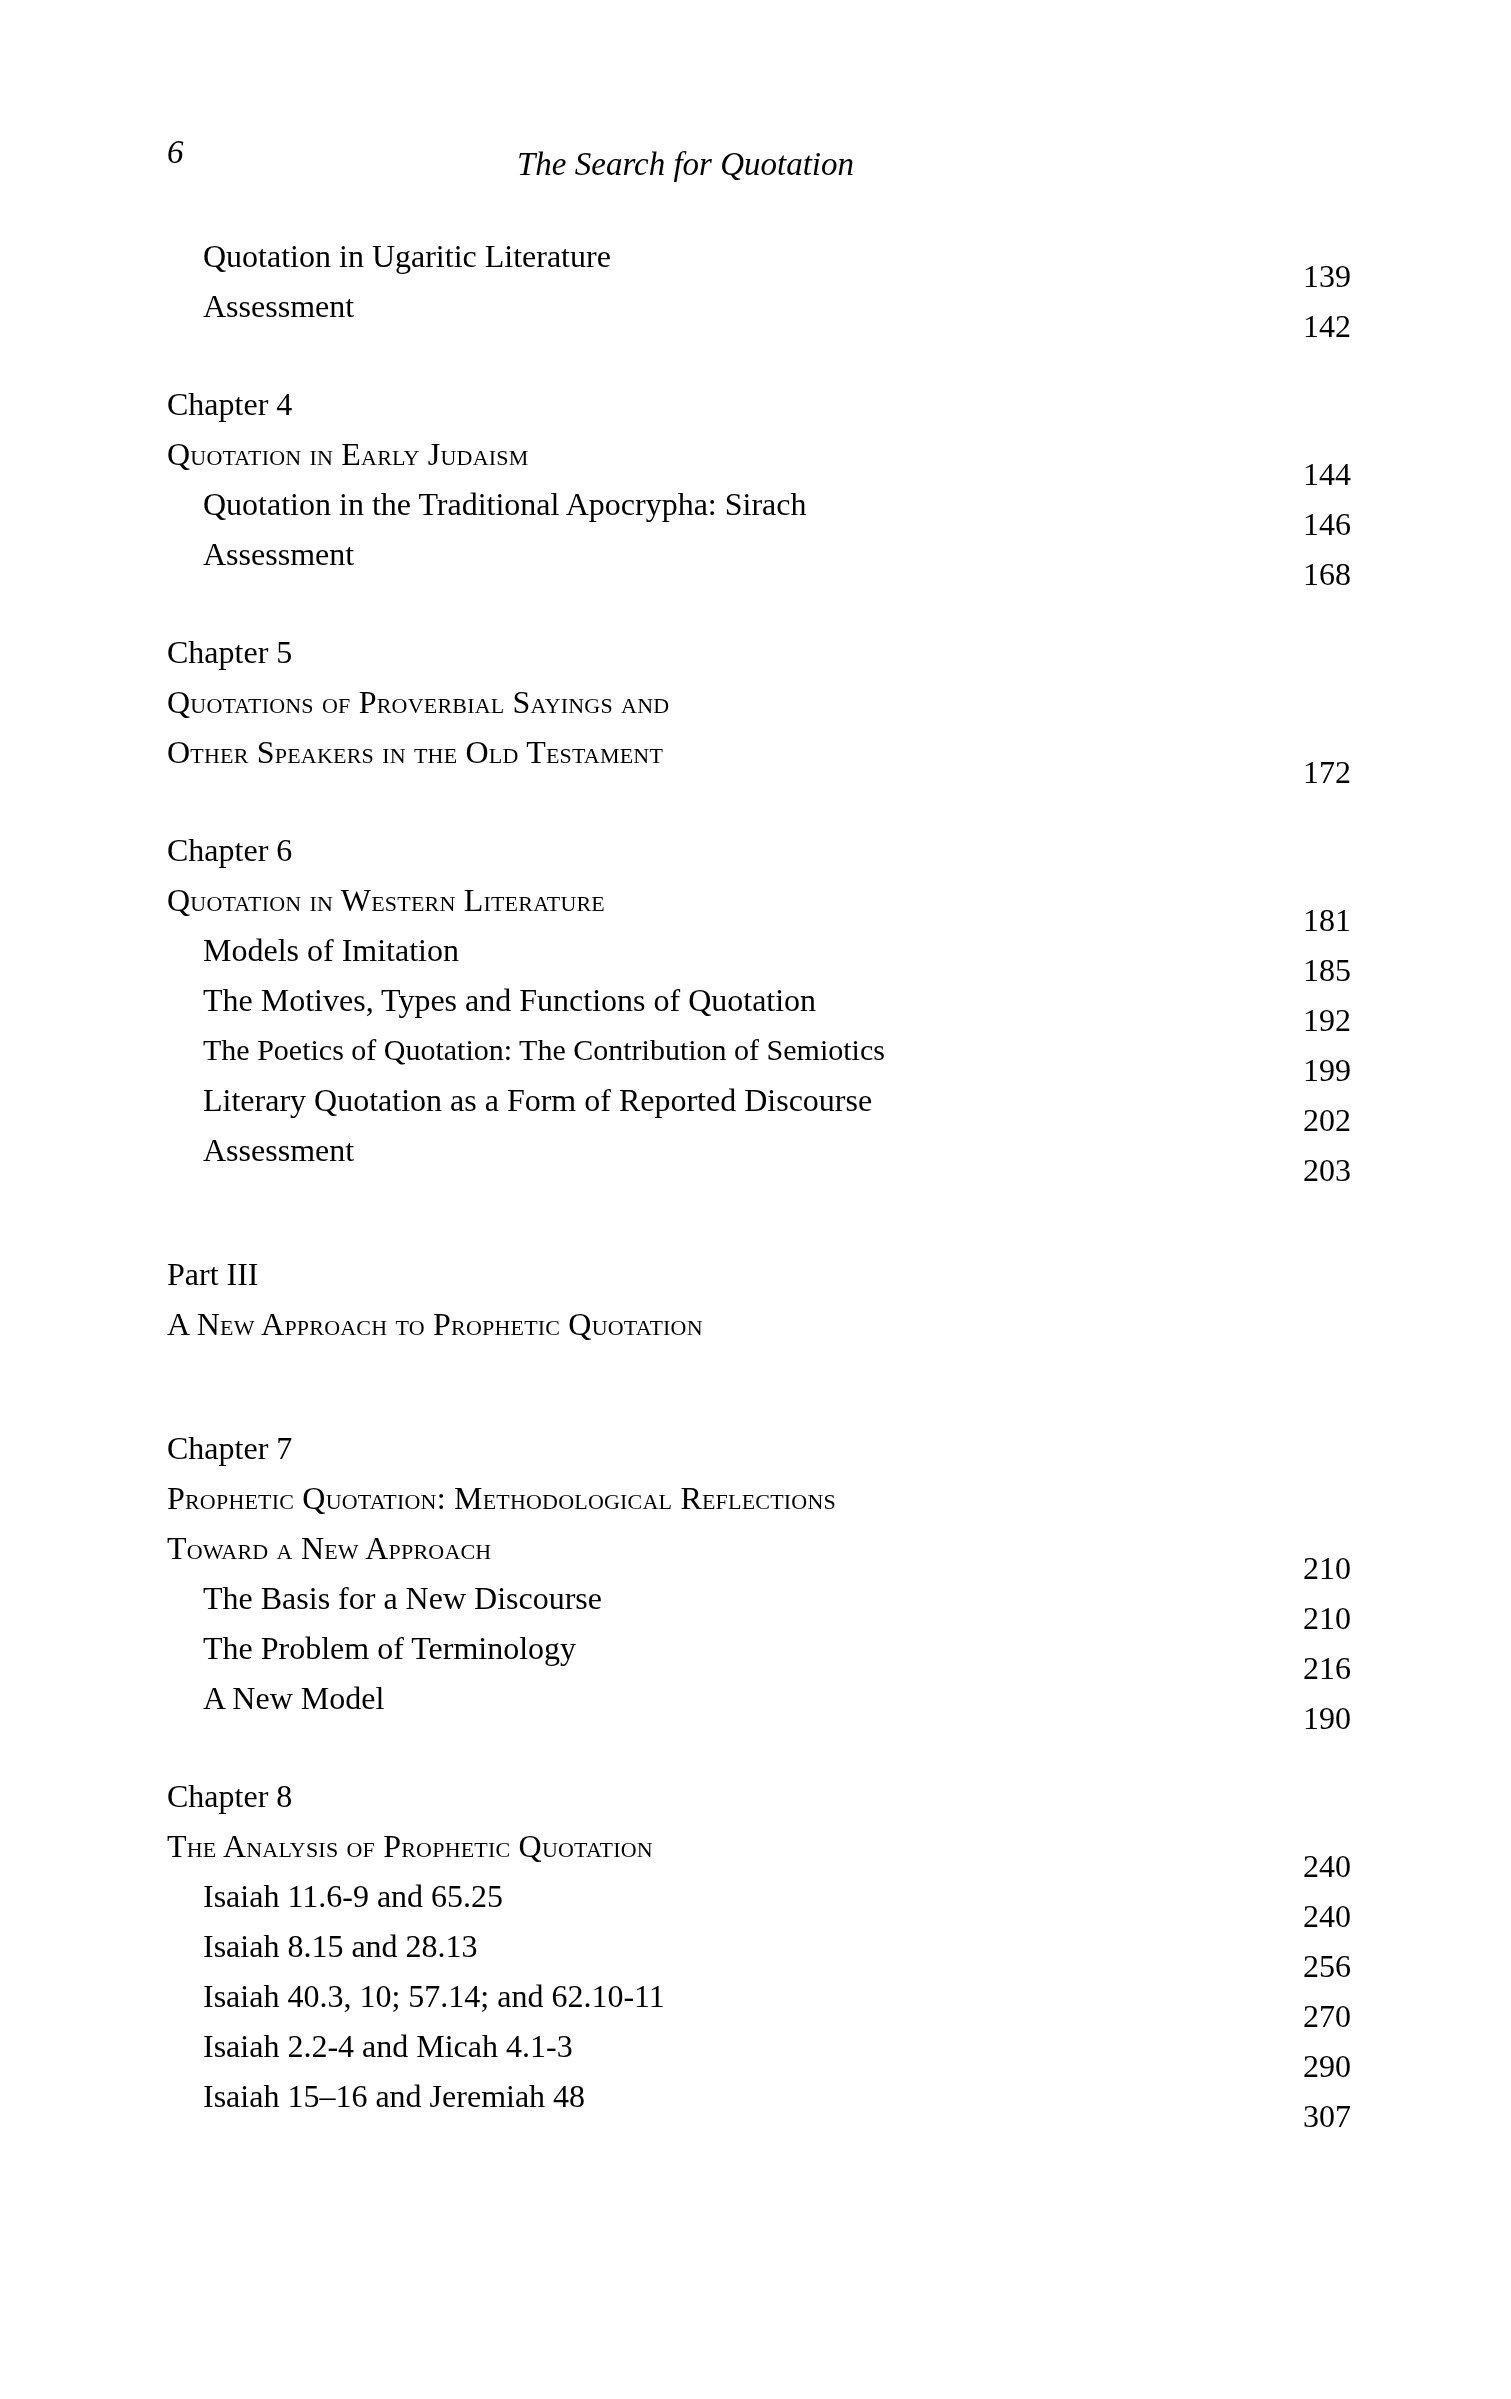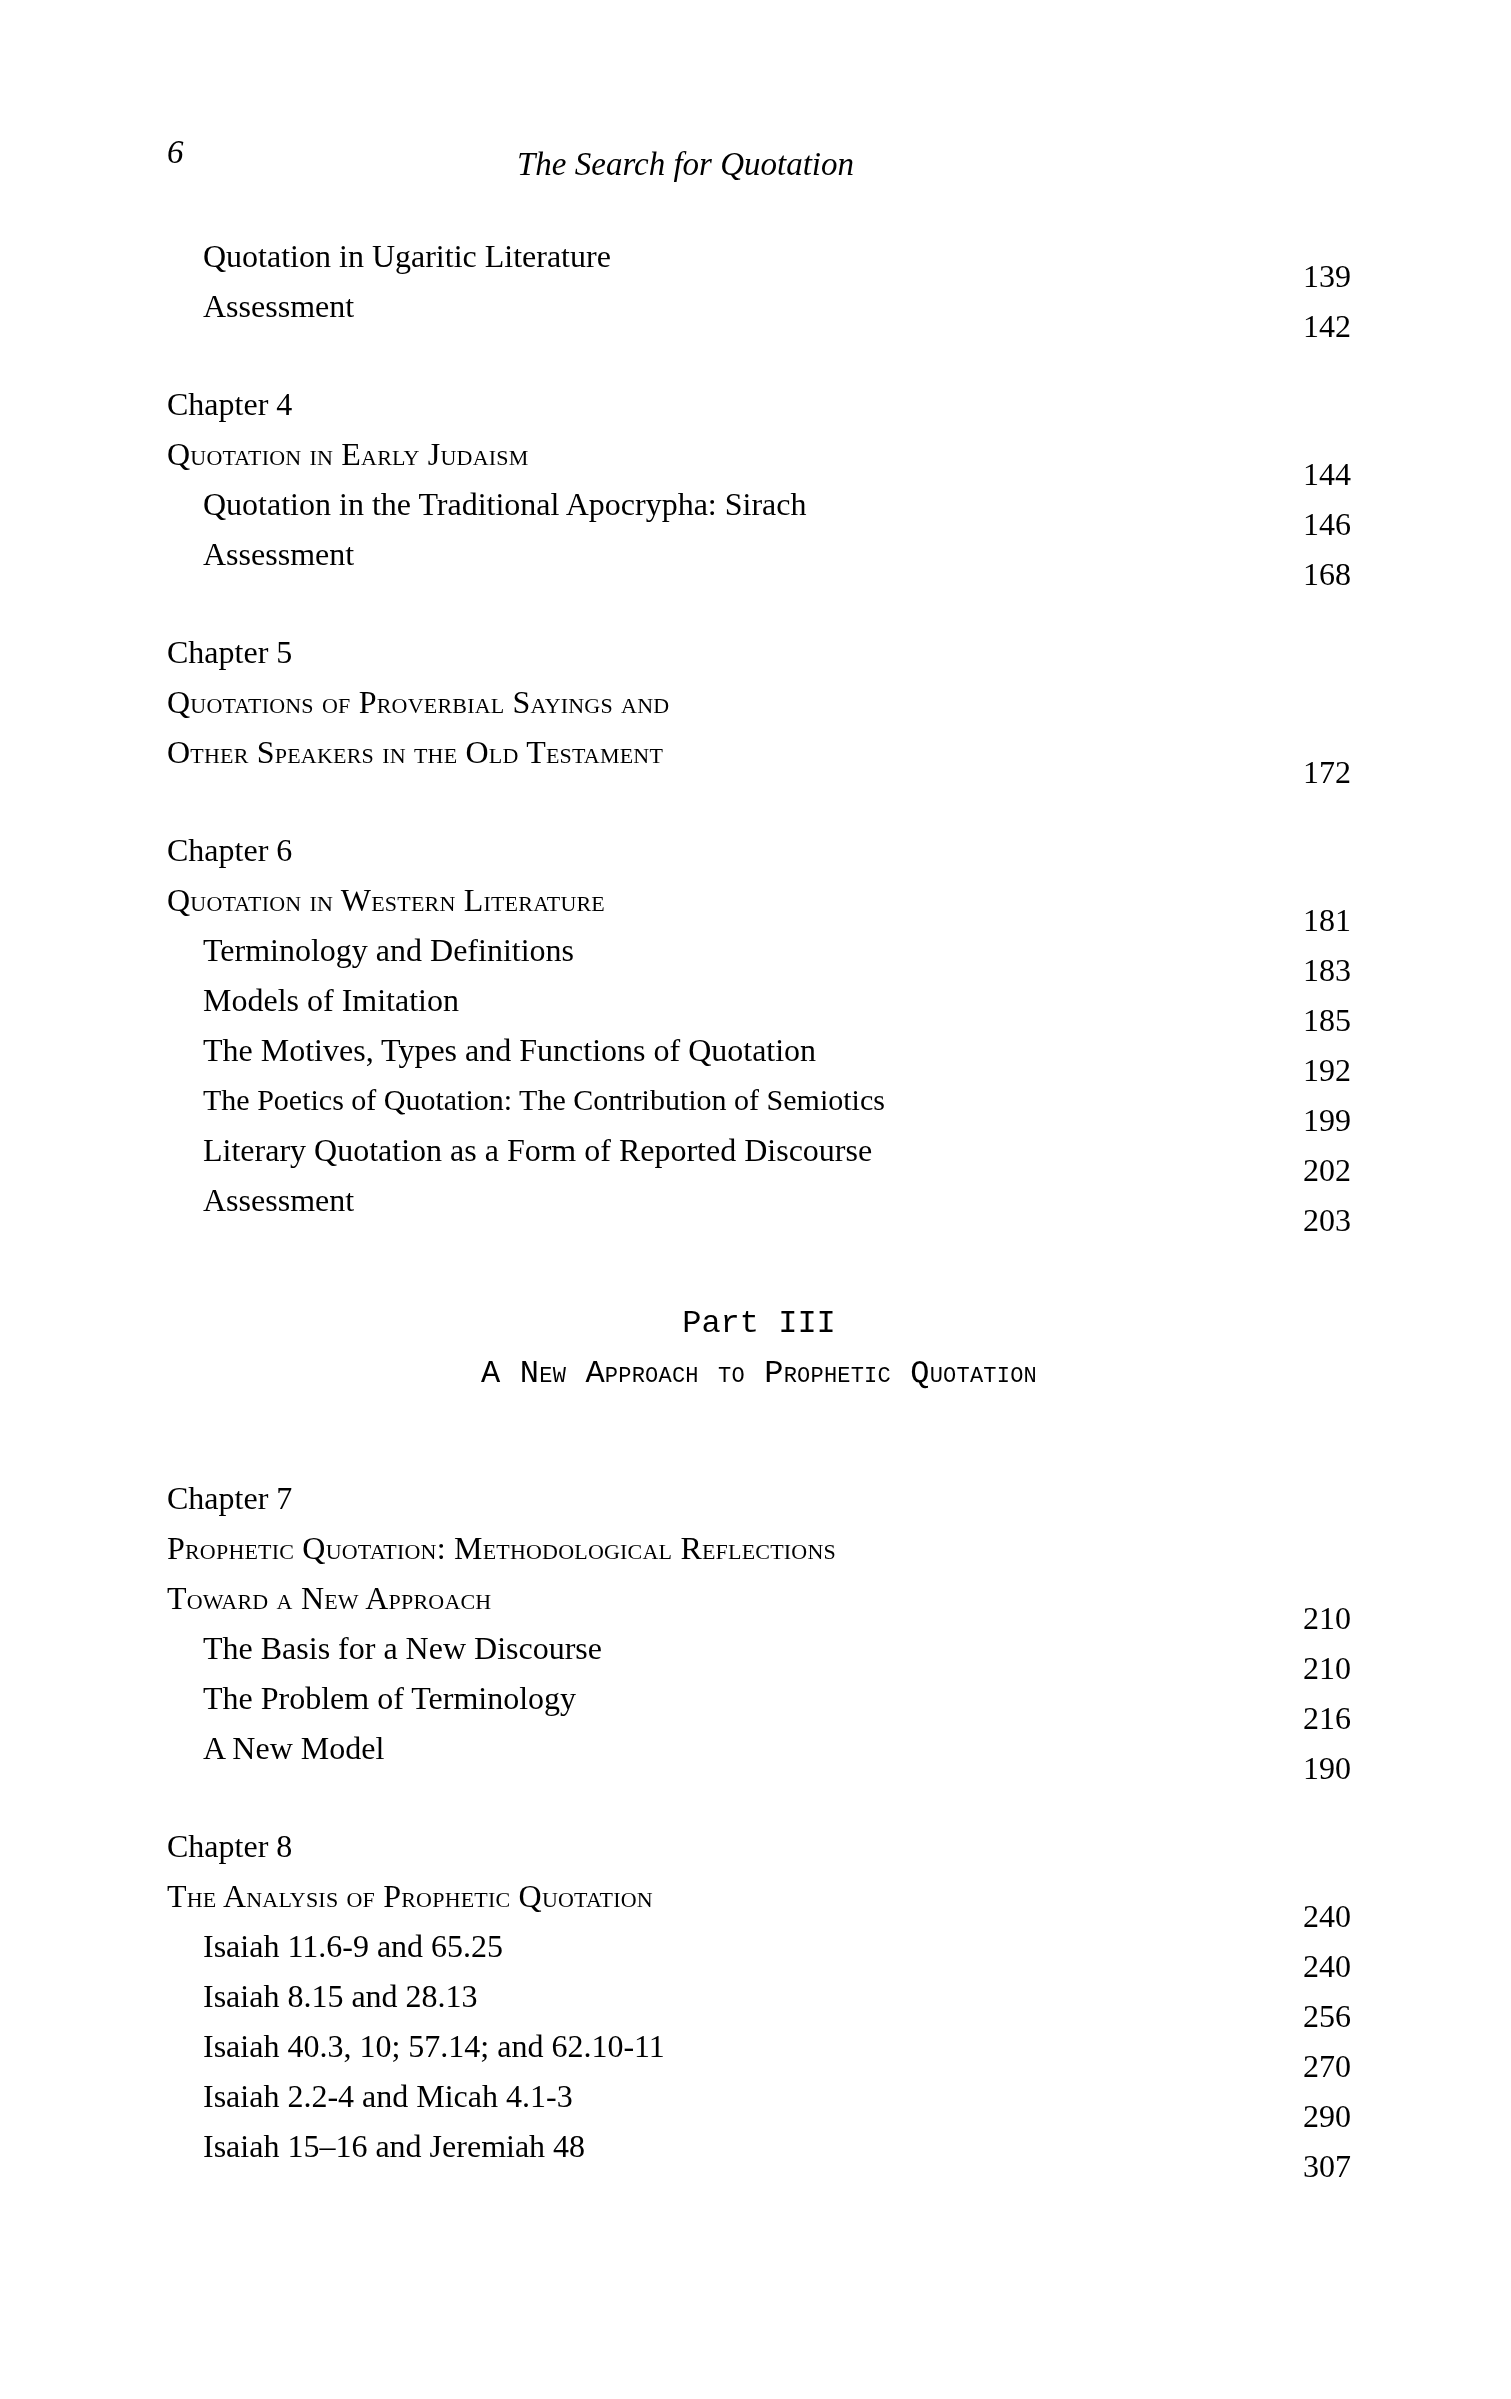--- a/index.html
+++ b/index.html
@@ -76,23 +76,22 @@
   
   .smallcaps {
     font-variant: small-caps;
     letter-spacing: 0.2px;
   }
   .entry.small .label { font-size: 30px; }
   .gap-lg { height: 48px; }
   .gap-xl { height: 74px; }
 
   .part-head {
-    text-align: center;
+    text-align: left;
     width: 1184px;
-    font-family: Liberation Mono, monospace;
   }
   .part-head .line {
     font-size: 32px;
     line-height: 50px;
     display: block;
   }
 </style>
 </head>
 <body>
 
@@ -111,21 +110,20 @@
       <div class="entry lvl-0"><span class="label smallcaps">Quotation in Early Judaism</span><span class="page-num">144</span></div>
       <div class="entry lvl-1"><span class="label">Quotation in the Traditional Apocrypha: Sirach</span><span class="page-num">146</span></div>
       <div class="entry lvl-1"><span class="label">Assessment</span><span class="page-num">168</span></div>
       <div class="gap-lg"></div>
       <div class="entry lvl-0"><span class="label">Chapter 5</span></div>
       <div class="entry lvl-0"><span class="label smallcaps">Quotations of Proverbial Sayings and</span></div>
       <div class="entry lvl-0"><span class="label smallcaps">Other Speakers in the Old Testament</span><span class="page-num">172</span></div>
       <div class="gap-lg"></div>
       <div class="entry lvl-0"><span class="label">Chapter 6</span></div>
       <div class="entry lvl-0"><span class="label smallcaps">Quotation in Western Literature</span><span class="page-num">181</span></div>
-      <div class="entry lvl-1"><span class="label">Terminology and Definitions</span><span class="page-num">183</span></div>
       <div class="entry lvl-1"><span class="label">Models of Imitation</span><span class="page-num">185</span></div>
       <div class="entry lvl-1"><span class="label">The Motives, Types and Functions of Quotation</span><span class="page-num">192</span></div>
       <div class="entry lvl-1 small"><span class="label">The Poetics of Quotation: The Contribution of Semiotics</span><span class="page-num">199</span></div>
       <div class="entry lvl-1"><span class="label">Literary Quotation as a Form of Reported Discourse</span><span class="page-num">202</span></div>
       <div class="entry lvl-1"><span class="label">Assessment</span><span class="page-num">203</span></div>
       <div class="gap-xl"></div>
       <div class="part-head">
         <span class="line">Part III</span>
         <span class="line smallcaps">A New Approach to Prophetic Quotation</span>
       </div>

